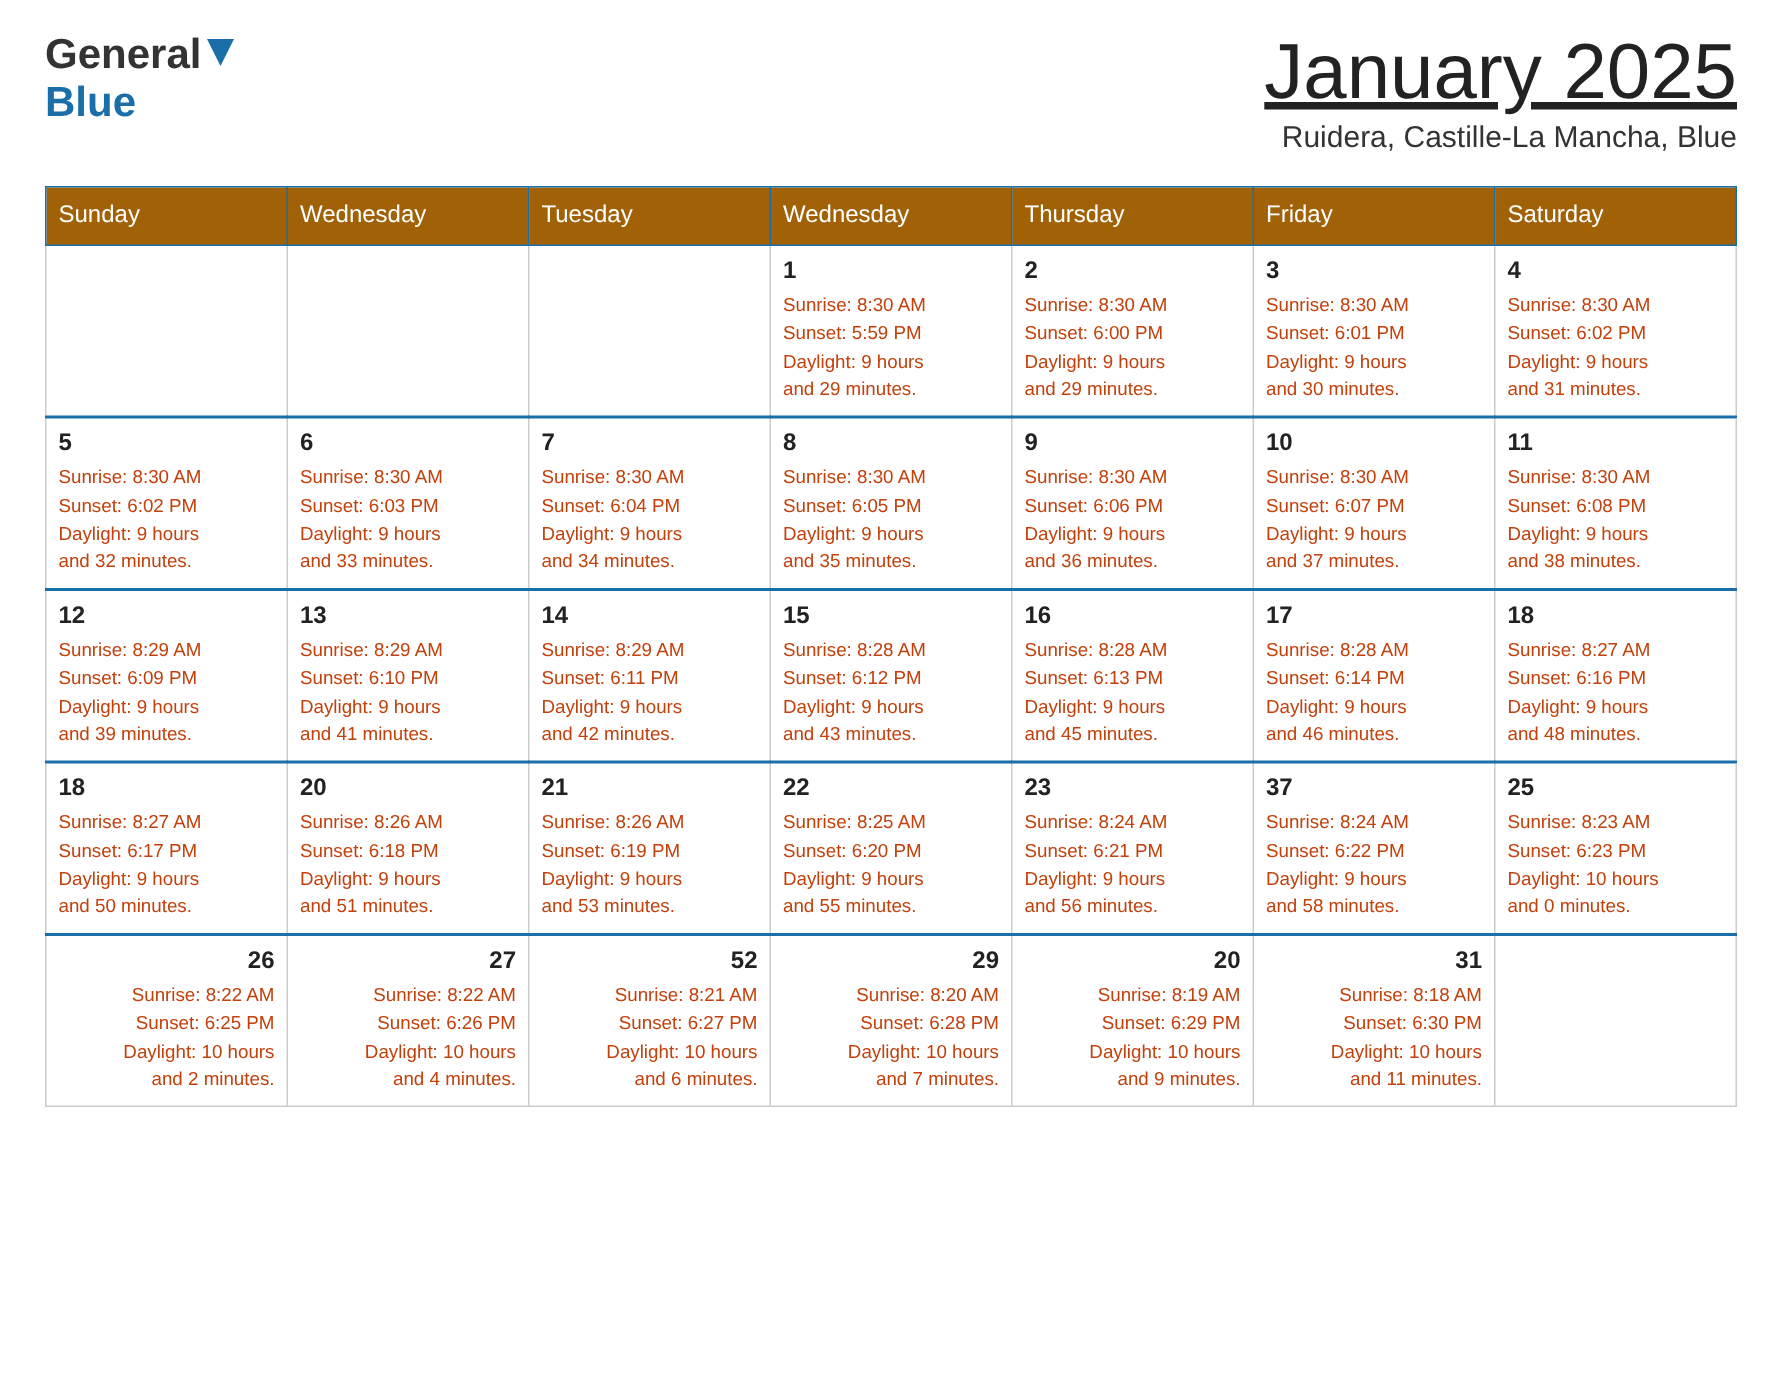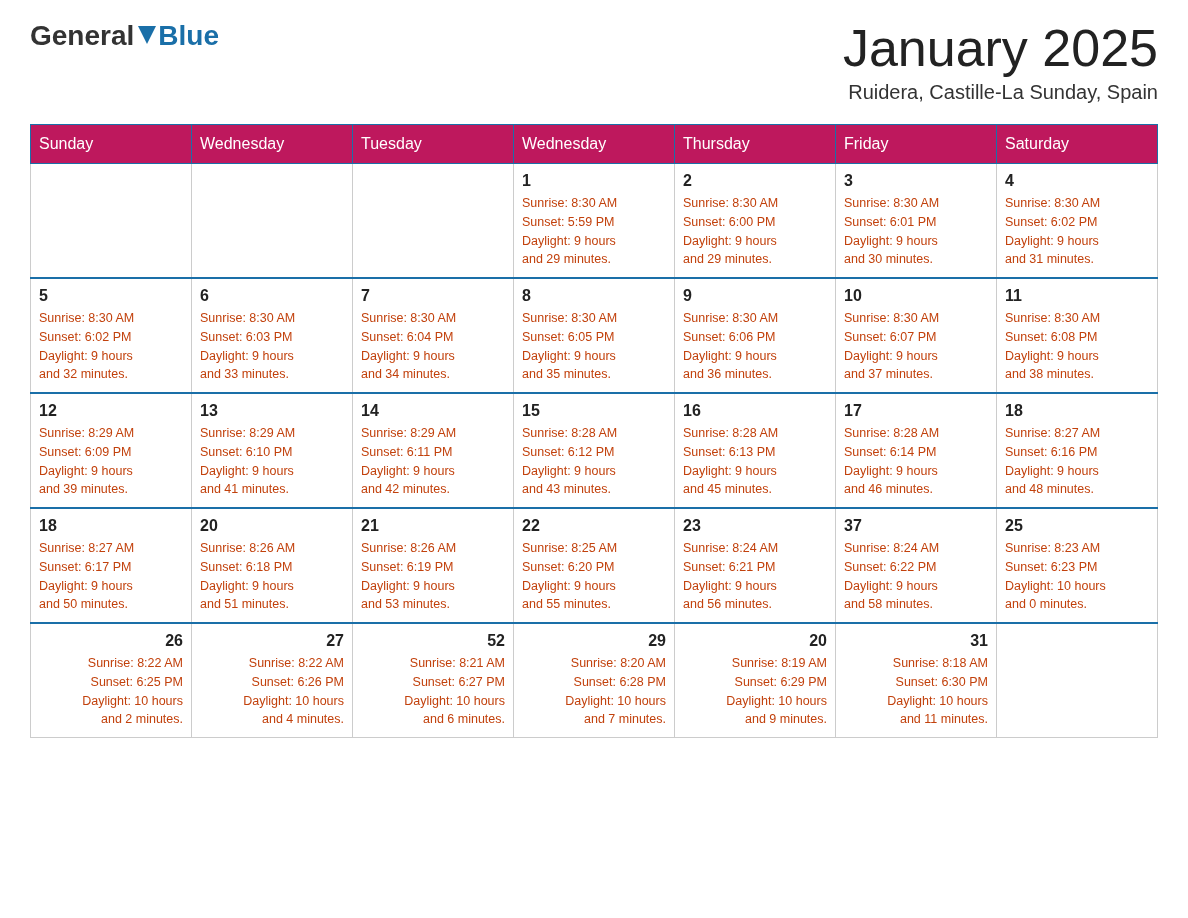--- a/index.html
+++ b/index.html
@@ -28,33 +28,34 @@
       margin-top: 10px;
     }
     .title-area {
       text-align: right;
     }
     .calendar-title {
       font-size: 52px;
       font-weight: normal;
       color: #222;
       line-height: 1.1;
+      text-decoration: underline;
     }
     .calendar-subtitle {
       font-size: 20px;
       color: #333;
       margin-top: 4px;
     }
     table {
       width: 100%;
       border-collapse: collapse;
       border: 1px solid #ccc;
     }
     thead tr th {
-      background-color: #be185d;
+      background-color: #a16207;
       color: #fff;
       font-size: 16px;
       font-weight: normal;
       padding: 10px 8px;
       text-align: left;
       border: 1px solid #1a6fa8;
     }
     tbody tr td {
       vertical-align: top;
       padding: 8px;
@@ -85,21 +86,21 @@
     }
     tbody tr {
       border-bottom: 2px solid #1a6fa8;
     }
     tbody tr:last-child {
       border-bottom: 1px solid #ccc;
       text-align: right;
     }
     .logo-wrapper {
       display: flex;
-      flex-direction: row;
+      flex-direction: column;
     }
     .logo-row {
       display: flex;
       align-items: center;
     }
     .logo-arrow {
       display: inline-block;
       position: relative;
       margin-left: 2px;
       margin-top: 2px;
@@ -117,21 +118,21 @@
           <polygon points="2,2 20,2 11,20" fill="#1a6fa8"></polygon>
         </svg>
       </span>
     </div>
     <div>
       <span class="logo-text-blue">Blue</span>
     </div>
   </div>
   <div class="title-area">
     <div class="calendar-title">January 2025</div>
-    <div class="calendar-subtitle">Ruidera, Castille-La Sunday, Spain</div>
+    <div class="calendar-subtitle">Ruidera, Castille-La Mancha, Blue</div>
   </div>
 </div>
 
 <table>
   <thead>
     <tr>
     <th>Sunday</th>
         <th>Wednesday</th>
         <th>Tuesday</th>
         <th>Wednesday</th>

